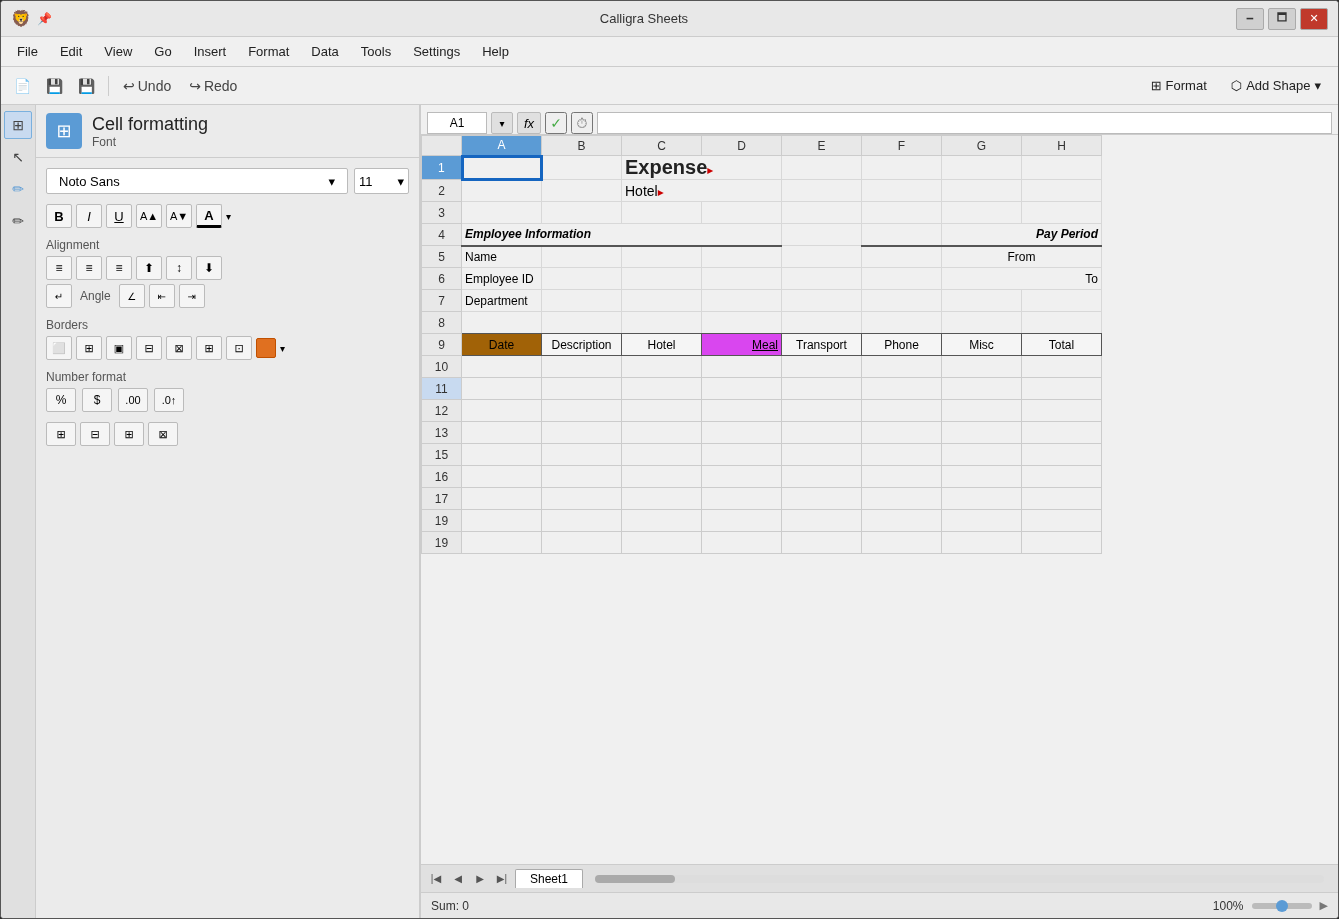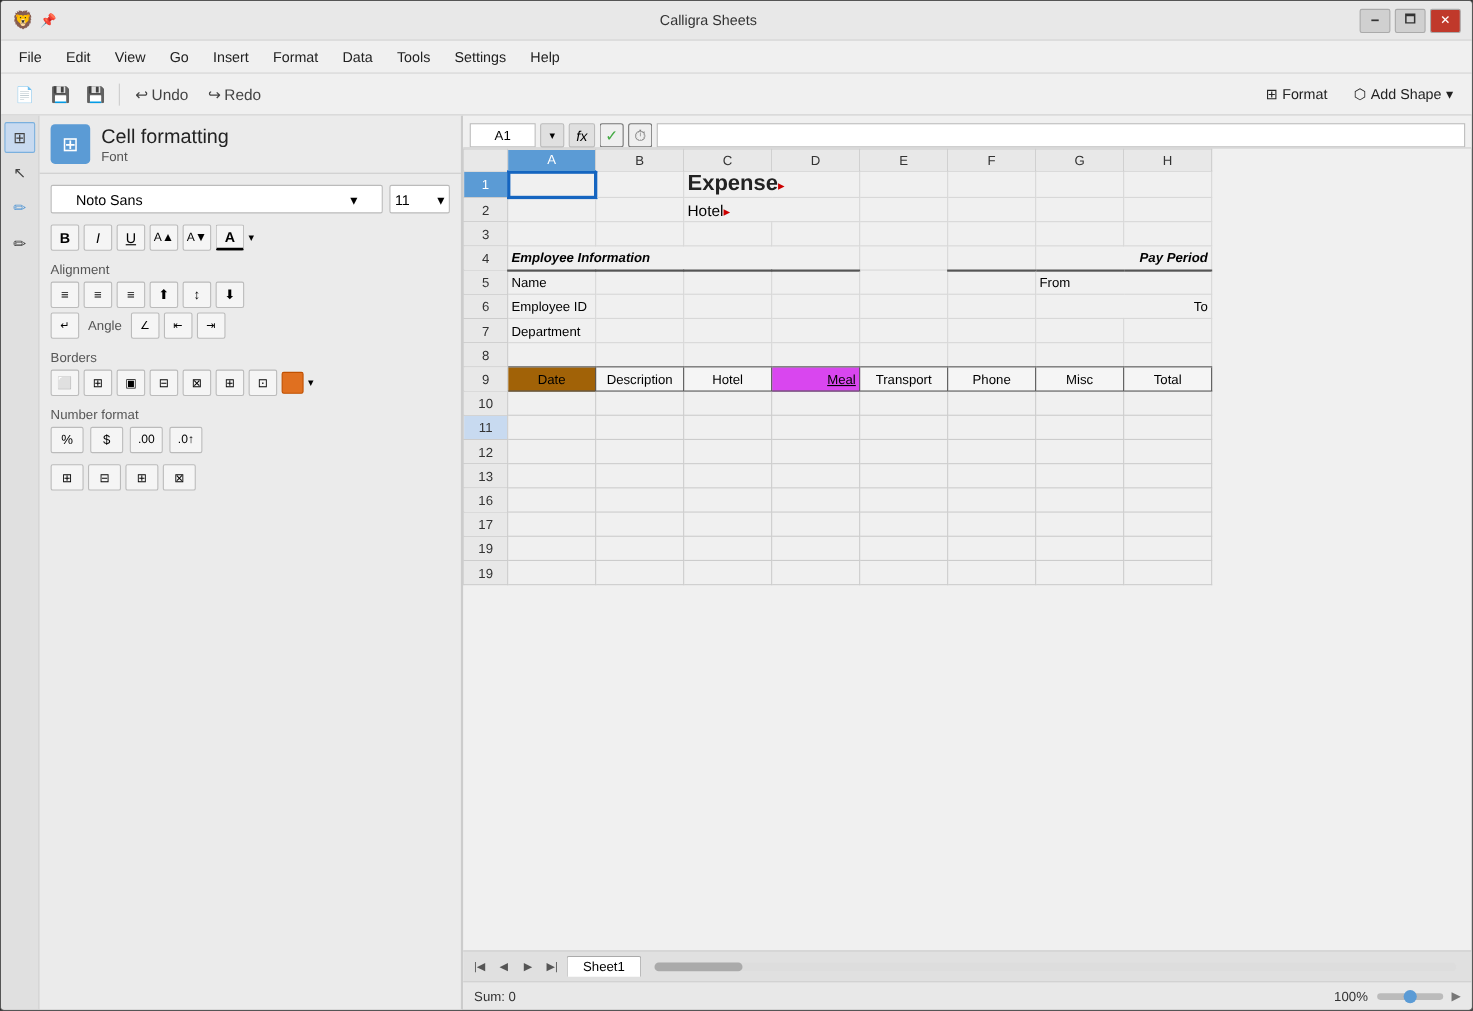--- a/index.html
+++ b/index.html
@@ -158,21 +158,21 @@
     .section-label { font-size: 12px; color: #555; margin-bottom: 4px; }
     
     
     .font-row { display: flex; align-items: center; gap: 6px; }
     .font-select {
       flex: 1;
       height: 26px;
       border: 1px solid #bbb;
       background: white;
       border-radius: 2px;
-      padding: 0 22px;
+      padding: 0 12px;
       font-size: 13px;
       cursor: pointer;
       display: flex; align-items: center; justify-content: space-between;
     }
     .font-size-select {
       width: 55px; height: 26px;
       border: 1px solid #bbb;
       background: white;
       border-radius: 2px;
       padding: 0 4px;
@@ -587,21 +587,21 @@
             </tr>
 
             <tr>
               <td class="row-header">5</td>
               <td class="cell"><span>Name</span></td>
               <td class="cell"></td>
               <td class="cell"></td>
               <td class="cell"></td>
               <td class="cell"></td>
               <td class="cell"></td>
-              <td class="cell" colspan="2" style="text-align:left;"><span>From</span></td>
+              <td class="cell" colspan="2" style="text-align:center;"><span>From</span></td>
             </tr>
 
             <tr>
               <td class="row-header">6</td>
               <td class="cell"><span>Employee ID</span></td>
               <td class="cell"></td>
               <td class="cell"></td>
               <td class="cell"></td>
               <td class="cell"></td>
               <td class="cell"></td>
@@ -672,20 +672,31 @@
                 <td class="cell" style="border:1px solid #ccc;"></td>
                 <td class="cell" style="border:1px solid #ccc;"></td>
                 <td class="cell" style="border:1px solid #ccc;"></td>
                 <td class="cell" style="border:1px solid #ccc;"></td>
                 <td class="cell" style="border:1px solid #ccc;"></td>
                 <td class="cell" style="border:1px solid #ccc;"></td>
                 <td class="cell" style="border:1px solid #ccc;"></td>
               </tr>
             <tr>
                 <td class="row-header">13</td>
+                <td class="cell" style="border:1px solid #ccc;"></td>
+                <td class="cell" style="border:1px solid #ccc;"></td>
+                <td class="cell" style="border:1px solid #ccc;"></td>
+                <td class="cell" style="border:1px solid #ccc;"></td>
+                <td class="cell" style="border:1px solid #ccc;"></td>
+                <td class="cell" style="border:1px solid #ccc;"></td>
+                <td class="cell" style="border:1px solid #ccc;"></td>
+                <td class="cell" style="border:1px solid #ccc;"></td>
+              </tr>
+            <tr>
+                <td class="row-header">15</td>
                 <td class="cell" style="border:1px solid #ccc;"></td>
                 <td class="cell" style="border:1px solid #ccc;"></td>
                 <td class="cell" style="border:1px solid #ccc;"></td>
                 <td class="cell" style="border:1px solid #ccc;"></td>
                 <td class="cell" style="border:1px solid #ccc;"></td>
                 <td class="cell" style="border:1px solid #ccc;"></td>
                 <td class="cell" style="border:1px solid #ccc;"></td>
                 <td class="cell" style="border:1px solid #ccc;"></td>
               </tr>
             <tr>

